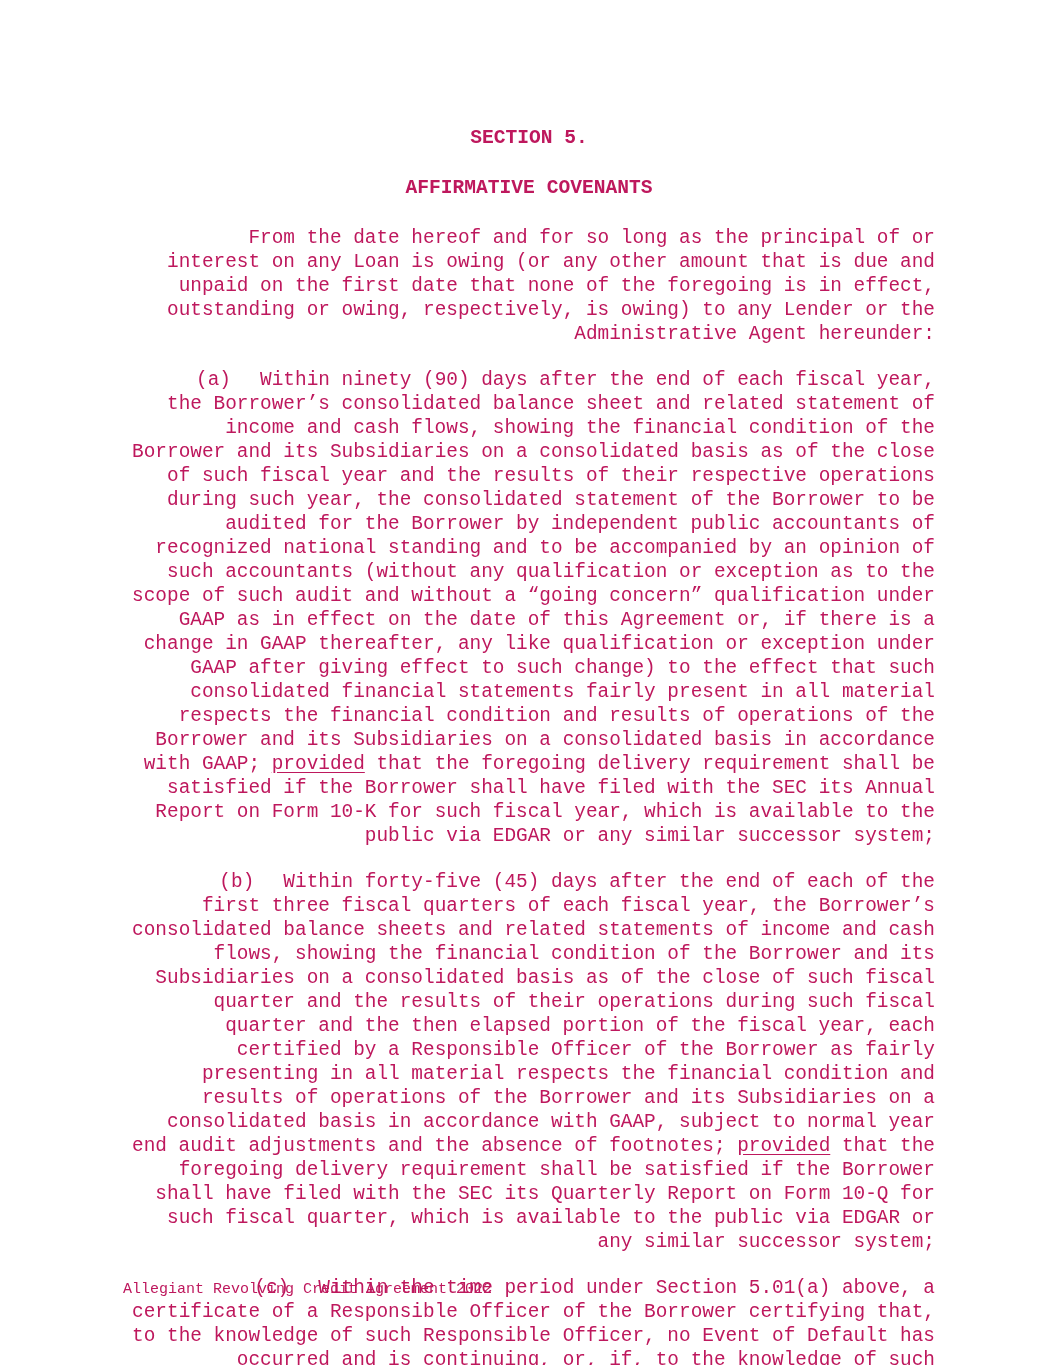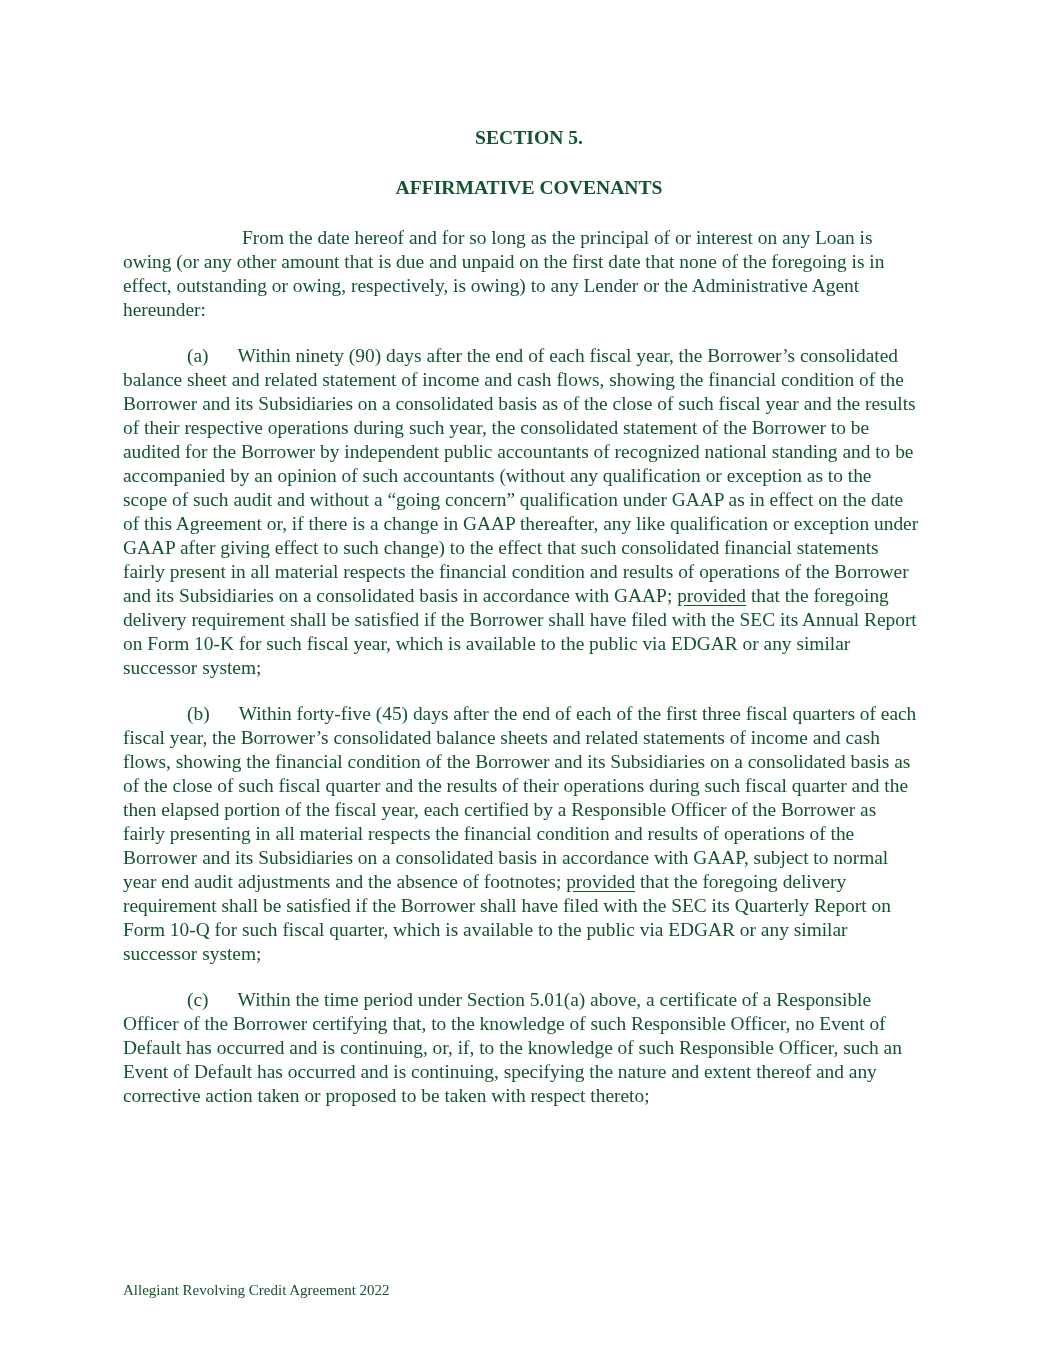--- a/index.html
+++ b/index.html
@@ -5,41 +5,42 @@
   html, body {
     margin: 0;
     padding: 0;
     background: #e8e8e8;
   }
   .page {
     position: relative;
     width: 1055px;
     height: 1365px;
     background: #ffffff;
-    font-family: Liberation Serif, serif;
-    color: #14532d;
+    font-family: Liberation Mono, monospace;
+    color: #be185d;
     overflow: hidden;
   }
   .content {
     position: absolute;
     left: 123px;
     top: 126px;
     width: 812px;
     font-size: 19.4px;
     line-height: 24px;
     text-align: left;
   }
   .heading {
     text-align: center;
     font-weight: bold;
     font-size: 19.6px;
     margin: 0 0 26px 0;
   }
   .para {
-    margin: 0 16px 22px 0;
+    margin: 0 0 22px 0;
+    text-align: right;
   }
   .indent-1in  { text-indent: 119px; }
   .indent-half { text-indent: 64px; }
   .u { text-decoration: underline; text-underline-offset: 3px; }
   .footer {
     position: absolute;
     left: 123px;
     top: 1281px;
     font-size: 15px;
     line-height: 18px;

